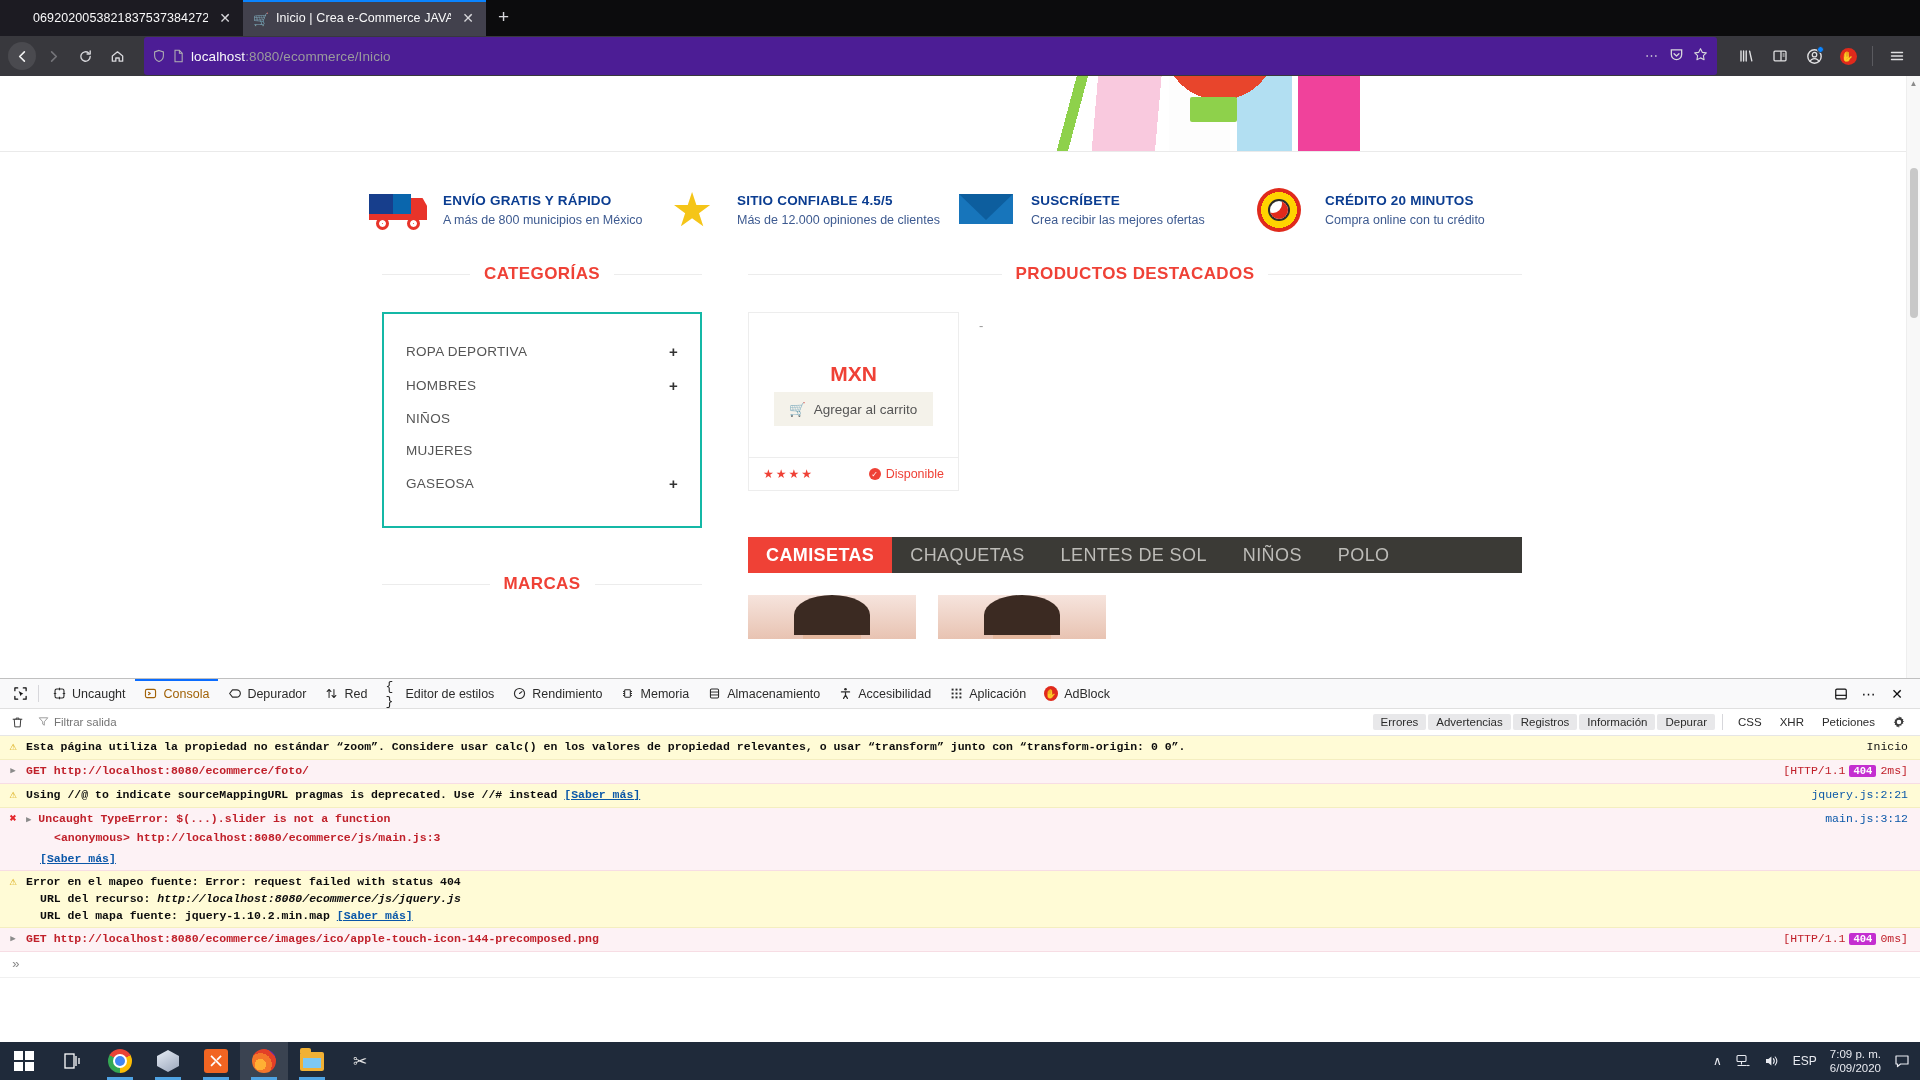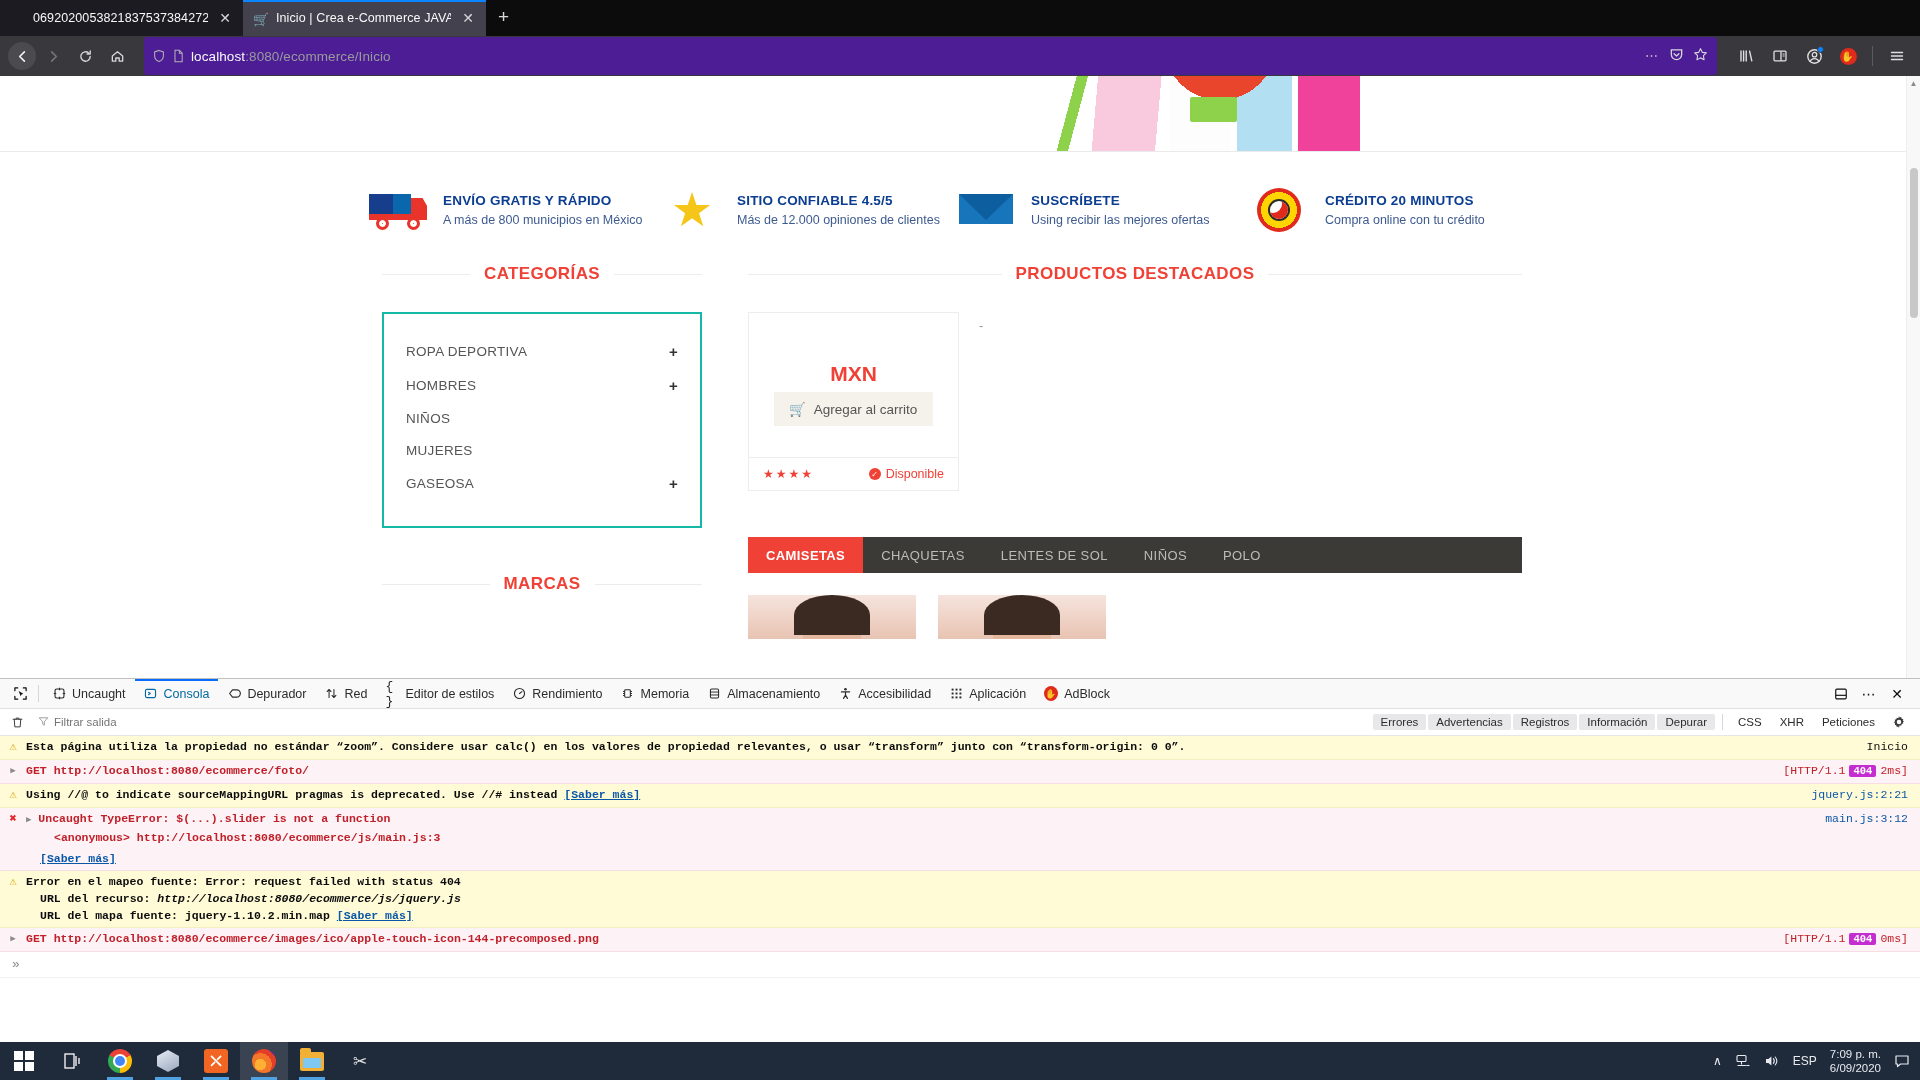--- a/index.html
+++ b/index.html
@@ -204,21 +204,21 @@
     width: 12px; height: 12px; border-radius: 50%; background: #ef4136; color: #fff;
     font-size: 8px; display: flex; align-items: center; justify-content: center;
   }
   .empty-dash { color: #999; font-size: 13px; padding-top: 6px; }
 
   .tabs-bar {
     margin-top: 46px; background: #3b3a36; display: flex; height: 36px; align-items: stretch;
   }
   .ptab {
     display: flex; align-items: center; padding: 0 18px; color: #bdbcb8;
-    font-size: 13px; letter-spacing: .4px;
+    font-size: 18px; letter-spacing: .4px;
   }
   .ptab.active { background: #ef4136; color: #fff; font-weight: bold; }
 
   .thumbs { display: flex; gap: 22px; margin-top: 22px; }
   .thumb {
     width: 168px; height: 44px; overflow: hidden; position: relative;
     background: linear-gradient(180deg,#f6e4dd 0%,#e8c3b2 100%);
   }
   .thumb .face {
     position:absolute; left:50%; top:8px; transform:translateX(-50%);
@@ -243,21 +243,21 @@
   }
   .dt-pick {
     width: 28px; height: 24px; display: flex; align-items: center; justify-content: center;
     color: #0c0c0d;
   }
   .dt-sep { width: 1px; height: 17px; background: #d7d7db; margin: 0 4px; }
   .dt-tab {
     display: flex; align-items: center; gap: 6px; padding: 0 9px; height: 29px;
     font-size: 12.5px; color: #2b2b2b; position: relative;
   }
-  .dt-tab.active { color: #0369a1; }
+  .dt-tab.active { color: #a16207; }
   .dt-tab.active::after {
     content: ""; position: absolute; left: 0; right: 0; top: 0; height: 2px; background: #0a6cff;
   }
   .dt-ico { display: flex; align-items: center; justify-content: center; width: 14px; height: 14px; }
   .dt-right { margin-left: auto; display: flex; align-items: center; gap: 2px; padding-right: 4px; }
   .dt-rbtn { width: 26px; height: 24px; display: flex; align-items: center; justify-content: center; color: #0c0c0d; }
 
   .dt-filterbar {
     height: 27px; display: flex; align-items: center; background: #fff;
     border-bottom: 1px solid #e6e6e6; padding: 0 6px; gap: 6px;
@@ -484,21 +484,21 @@
             <p>Más de 12.000 opiniones de clientes</p>
           </div>
         </div>
         <div class="feature">
           <div class="feature-ico ico-mail">
             <span class="env"></span>
               <span class="flap"></span>
           </div>
           <div class="feature-txt">
             <h4>SUSCRÍBETE</h4>
-            <p>Using recibir las mejores ofertas</p>
+            <p>Crea recibir las mejores ofertas</p>
           </div>
         </div>
         <div class="feature">
           <div class="feature-ico">
             <span class="ico-credit">
                 <span class="clock"></span>
               </span>
           </div>
           <div class="feature-txt">
             <h4>CRÉDITO 20 MINUTOS</h4>

